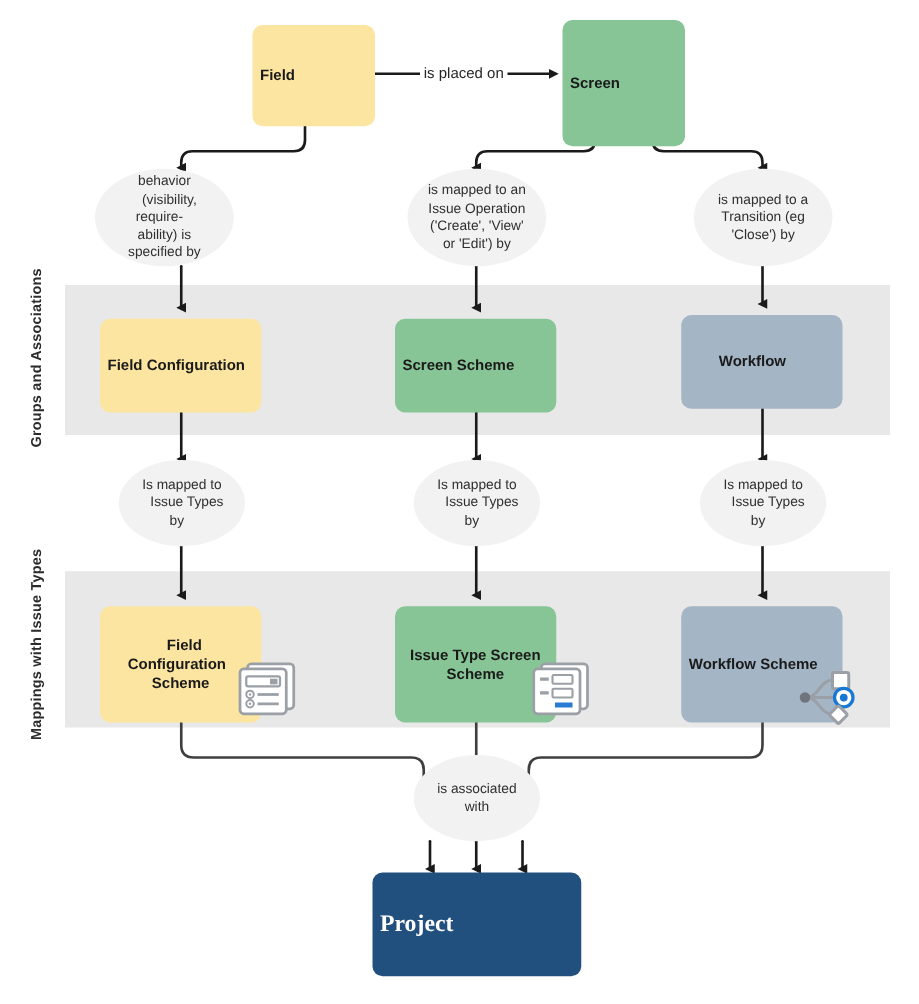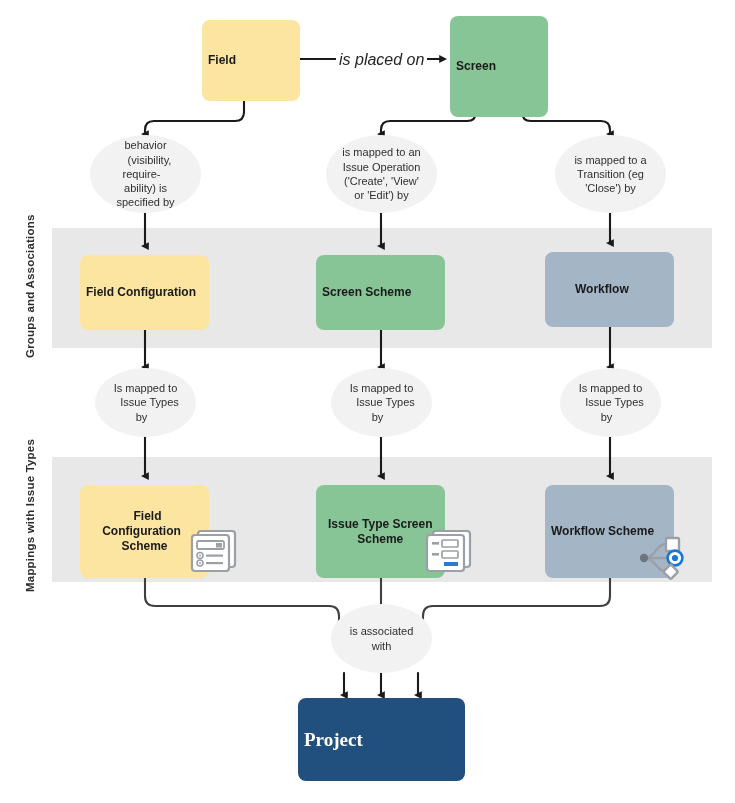--- a/index.html
+++ b/index.html
@@ -22,22 +22,22 @@
   .node.green {background:#87c596;}
   .node.blue  {background:#a4b5c6;}
   .node.navy  {background:#22507e;color:#ffffff;font-size:19px;font-family:Liberation Serif, serif;}
   .node span{position:relative;z-index:2;padding:0 6px;}
 
   .ellipse{position:absolute;background:#f2f2f2;border-radius:50%;
       display:flex;align-items:center;justify-content:center;text-align:center;
       font-size:11px;color:#2f2f2f;line-height:1.3;box-sizing:border-box;}
   .ellipse span{padding:0 8px;}
 
-  .edgelabel{position:absolute;font-size:16px;color:#262626;
-      background:#ffffff;padding:0 3px;white-space:nowrap;font-style:italic;}
+  .edgelabel{position:absolute;font-size:12px;color:#262626;
+      background:#ffffff;padding:0 3px;white-space:nowrap;}
 
   .nodeicon{position:absolute;z-index:3;}
 </style>
 </head>
 <body>
 
 <div id="stage">
 
   <div class="band" style="left:52px;top:228px;width:660px;height:120px;"></div>
   <div class="band" style="left:52px;top:457px;width:660px;height:125px;"></div>
@@ -96,21 +96,21 @@
   <div class="edgelabel" style="left:336px;top:51px;">is placed on</div>
 
   <div class="node yellow" style="left:202px;top:20px;width:98px;height:81px;">
     <span>Field</span>
   </div>
 
   <div class="node green" style="left:450px;top:16px;width:98px;height:101px;">
     <span>Screen</span>
   </div>
 
-  <div class="ellipse" style="left:90px;top:135px;width:111px;height:78px;">
+  <div class="ellipse" style="left:76px;top:135px;width:111px;height:78px;">
     <span>
       <span>behavior</span><br>
       <span>(visibility, require-</span><br>
       <span>ability) is</span><br>
       <span>specified by</span>
     </span>
   </div>
 
   <div class="ellipse" style="left:326px;top:135px;width:111px;height:78px;">
     <span>

